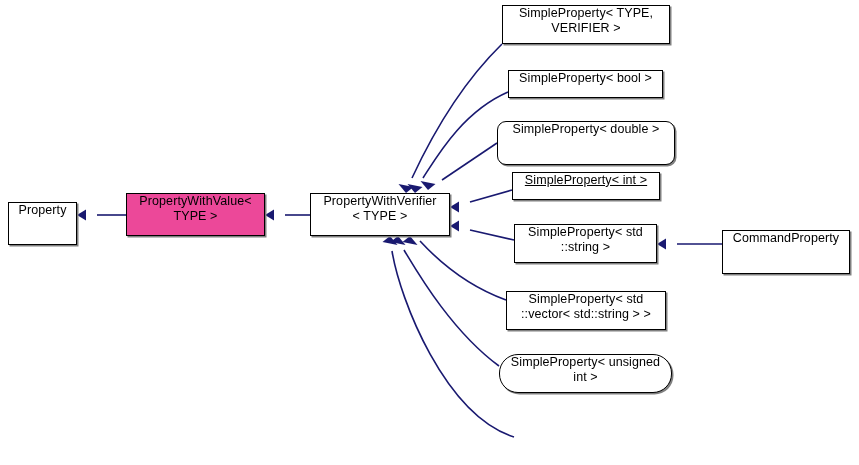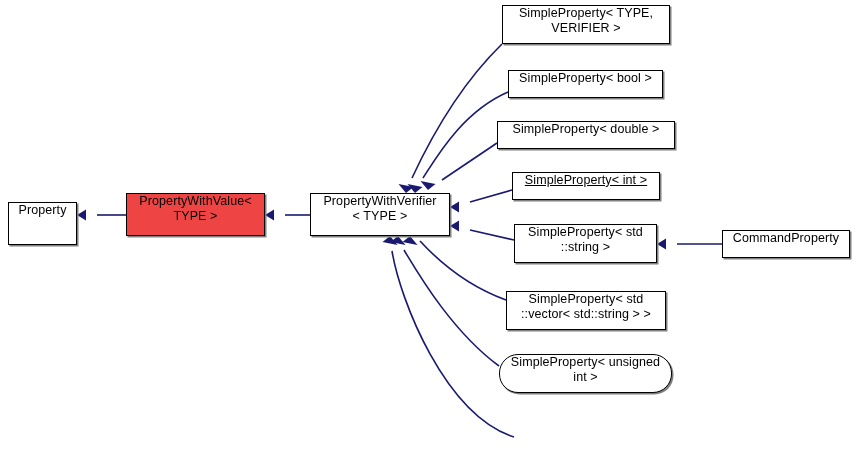--- a/index.html
+++ b/index.html
@@ -33,21 +33,21 @@
     background: #ffffff;
     color: #000000;
     font-size: 12.5px;
     line-height: 15px;
     letter-spacing: 0.1px;
     white-space: pre-line;
     box-shadow: 1.5px 1.5px 0 0 #808080;
     z-index: 2;
   }
   .node.highlight {
-    background: #ef4444;
+    background: #ec4899;
   }
   .node-label {
     display: block;
     padding: 0 3px;
     white-space: pre-line;
   }
 </style>
 </head>
 <body>
 
@@ -101,22 +101,22 @@
     </svg>
 
 <div class="node" style="left: 8px; top: 202px; width: 69px; height: 43px;"><span class="node-label">Property</span></div>
     <div class="node highlight" style="left: 126px; top: 193px; width: 139px; height: 43px;"><span class="node-label">PropertyWithValue&lt;
 TYPE &gt;</span></div>
     <div class="node" style="left: 310px; top: 193px; width: 140px; height: 43px;"><span class="node-label">PropertyWithVerifier
 &lt; TYPE &gt;</span></div>
     <div class="node" style="left: 502px; top: 5px; width: 168px; height: 39px;"><span class="node-label">SimpleProperty&lt; TYPE,
 VERIFIER &gt;</span></div>
     <div class="node" style="left: 508px; top: 70px; width: 155px; height: 28px;"><span class="node-label">SimpleProperty&lt; bool &gt;</span></div>
-    <div class="node" style="left: 497px; top: 121px; width: 178px; height: 28px;"><span class="node-label">SimpleProperty&lt; double &gt;</span></div>
+    <div class="node" style="left: 497px; top: 121px; width: 178px; height: 44px; border-radius: 9px;"><span class="node-label">SimpleProperty&lt; double &gt;</span></div>
     <div class="node" style="left: 512px; top: 172px; width: 148px; height: 28px; text-decoration: underline;"><span class="node-label">SimpleProperty&lt; int &gt;</span></div>
     <div class="node" style="left: 514px; top: 224px; width: 143px; height: 39px;"><span class="node-label">SimpleProperty&lt; std
 ::string &gt;</span></div>
     <div class="node" style="left: 506px; top: 291px; width: 160px; height: 39px;"><span class="node-label">SimpleProperty&lt; std
 ::vector&lt; std::string &gt; &gt;</span></div>
     <div class="node" style="left: 499px; top: 354px; width: 173px; height: 39px; border-radius: 19px;"><span class="node-label">SimpleProperty&lt; unsigned
 int &gt;</span></div>
-    <div class="node" style="left: 722px; top: 230px; width: 128px; height: 28px;"><span class="node-label">CommandProperty</span></div>
+    <div class="node" style="left: 722px; top: 230px; width: 128px; height: 44px;"><span class="node-label">CommandProperty</span></div>
   </div>
 
 </body></html>

